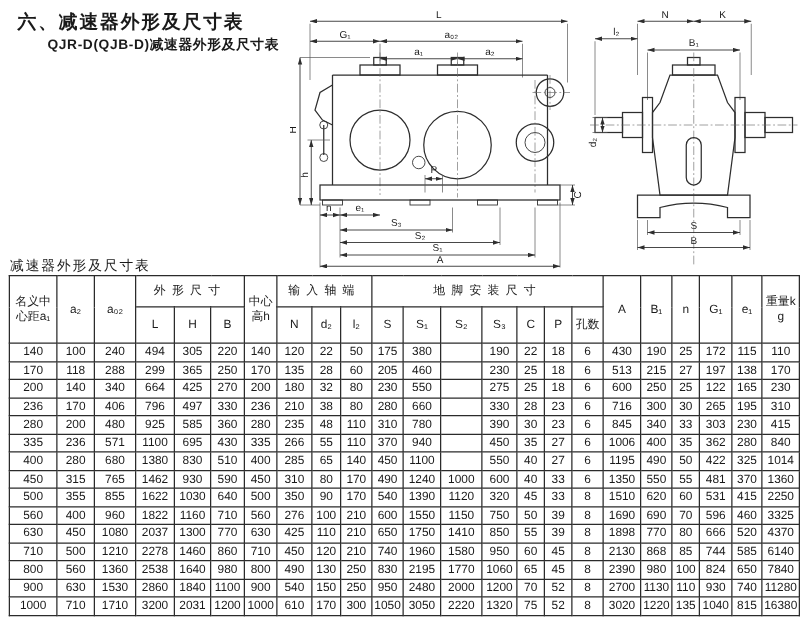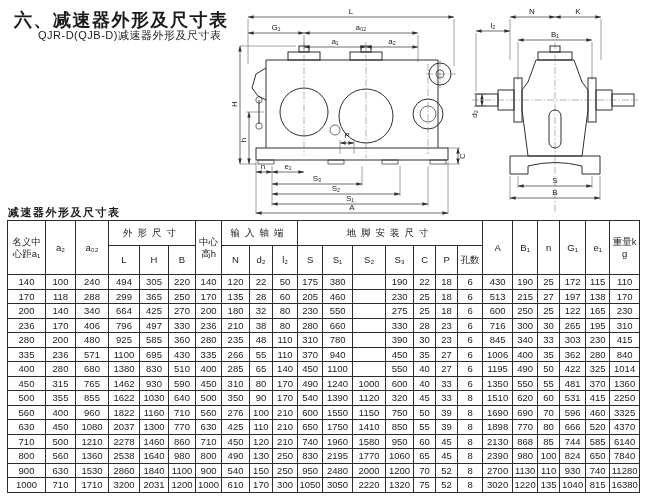--- a/index.html
+++ b/index.html
@@ -1,23 +1,23 @@
 <!DOCTYPE html>
 <html><head>
 <meta charset="utf-8">
 <style>
   html,body{margin:0;padding:0;}
   body{
     width:645px;height:500px;position:relative;overflow:hidden;
     background:#ffffff;color:#1a1a1a;
     font-family:"Liberation Sans","DejaVu Sans",sans-serif;
   }
-  .page-title{position:absolute;left:14px;top:8px;font-size:18px;font-weight:bold;letter-spacing:1.5px;}
-  .page-subtitle{position:absolute;left:38px;top:28px;font-size:11px;font-weight:normal;letter-spacing:0.5px;}
-  .table-title{position:absolute;left:8px;top:205px;font-size:11px;font-weight:bold;letter-spacing:1.5px;}
+  .page-title{position:absolute;left:14px;top:8px;font-size:15px;font-weight:bold;letter-spacing:1.5px;}
+  .page-subtitle{position:absolute;left:38px;top:28px;font-size:11px;font-weight:bold;letter-spacing:0.5px;}
+  .table-title{position:absolute;left:8px;top:205px;font-size:11px;font-weight:normal;letter-spacing:1.5px;}
   .drawing-side{position:absolute;left:232px;top:4px;}
   .drawing-end{position:absolute;left:470px;top:4px;}
   svg text{font-family:"Liberation Sans","DejaVu Sans",sans-serif;font-size:8px;fill:#1a1a1a;}
   .body-line{stroke:#2e2e2e;stroke-width:1;fill:none;}
   .thin{stroke:#2e2e2e;stroke-width:0.7;fill:none;}
   .dl{stroke:#2e2e2e;stroke-width:0.7;fill:none;}
   .ext{stroke:#555;stroke-width:0.55;fill:none;}
   .cl{stroke:#666;stroke-width:0.5;fill:none;stroke-dasharray:7 2 1.5 2;}
   table.dim-table{
     position:absolute;left:7px;top:220px;width:632px;

